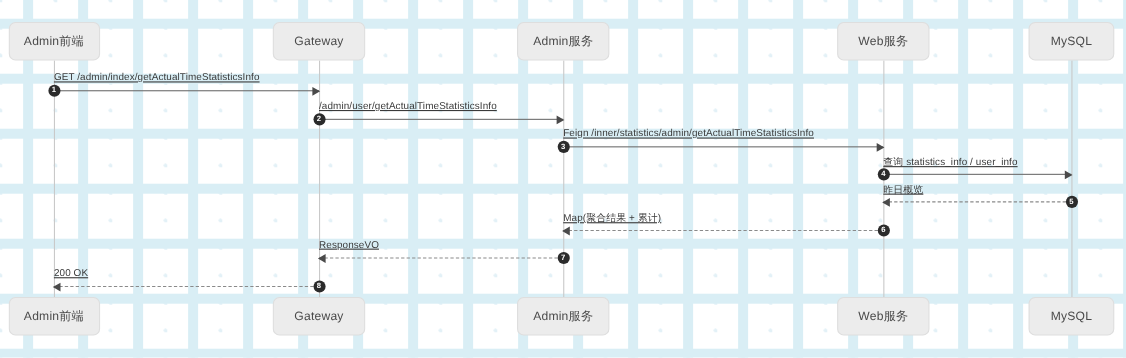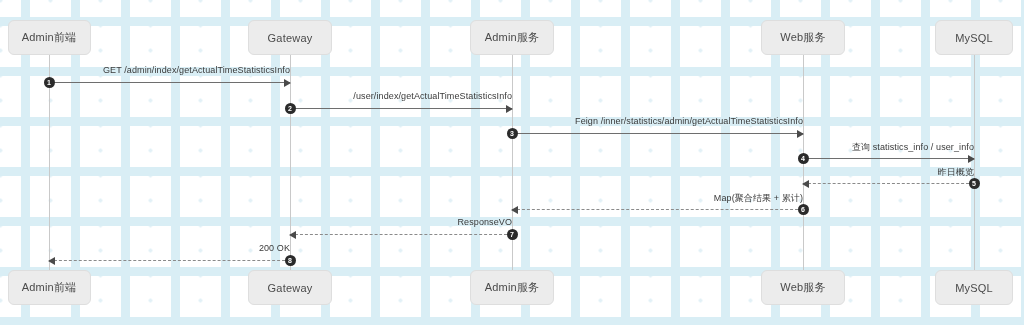--- a/index.html
+++ b/index.html
@@ -66,25 +66,26 @@
     border-left:7px solid #4a4a4a;
   }
   .msg.to-left .head{
     left:-1px;
     border-right:7px solid #4a4a4a;
   }
   .msg .label{
     position:absolute;
     top:-17px;
     left:0;right:0;
-    text-align:right;
+    text-align:left;
     font-size:9px;
     color:#3a3a3a;
     white-space:nowrap;
     letter-spacing:.1px;
+    text-decoration:underline;
   }
   .badge{
     position:absolute;
     width:11px;height:11px;
     border-radius:50%;
     background:#2b2b2b;
     color:#ffffff;
     font-size:7px;
     line-height:11px;
     text-align:center;
@@ -139,21 +140,21 @@
     </div>
   <div id="messages">
       <div class="msg to-right" style="left: 49px; width: 241px; top: 82px;">
         <div class="line"></div>
         <div class="head"></div>
         <div class="label">GET /admin/index/getActualTimeStatisticsInfo</div>
       </div>
       <div class="msg to-right" style="left: 290px; width: 222px; top: 108px;">
         <div class="line"></div>
         <div class="head"></div>
-        <div class="label">/user/index/getActualTimeStatisticsInfo</div>
+        <div class="label">/admin/user/getActualTimeStatisticsInfo</div>
       </div>
       <div class="msg to-right" style="left: 512px; width: 291px; top: 133px;">
         <div class="line"></div>
         <div class="head"></div>
         <div class="label">Feign /inner/statistics/admin/getActualTimeStatisticsInfo</div>
       </div>
       <div class="msg to-right" style="left: 803px; width: 171px; top: 158px;">
         <div class="line"></div>
         <div class="head"></div>
         <div class="label">查询 statistics_info / user_info</div>

